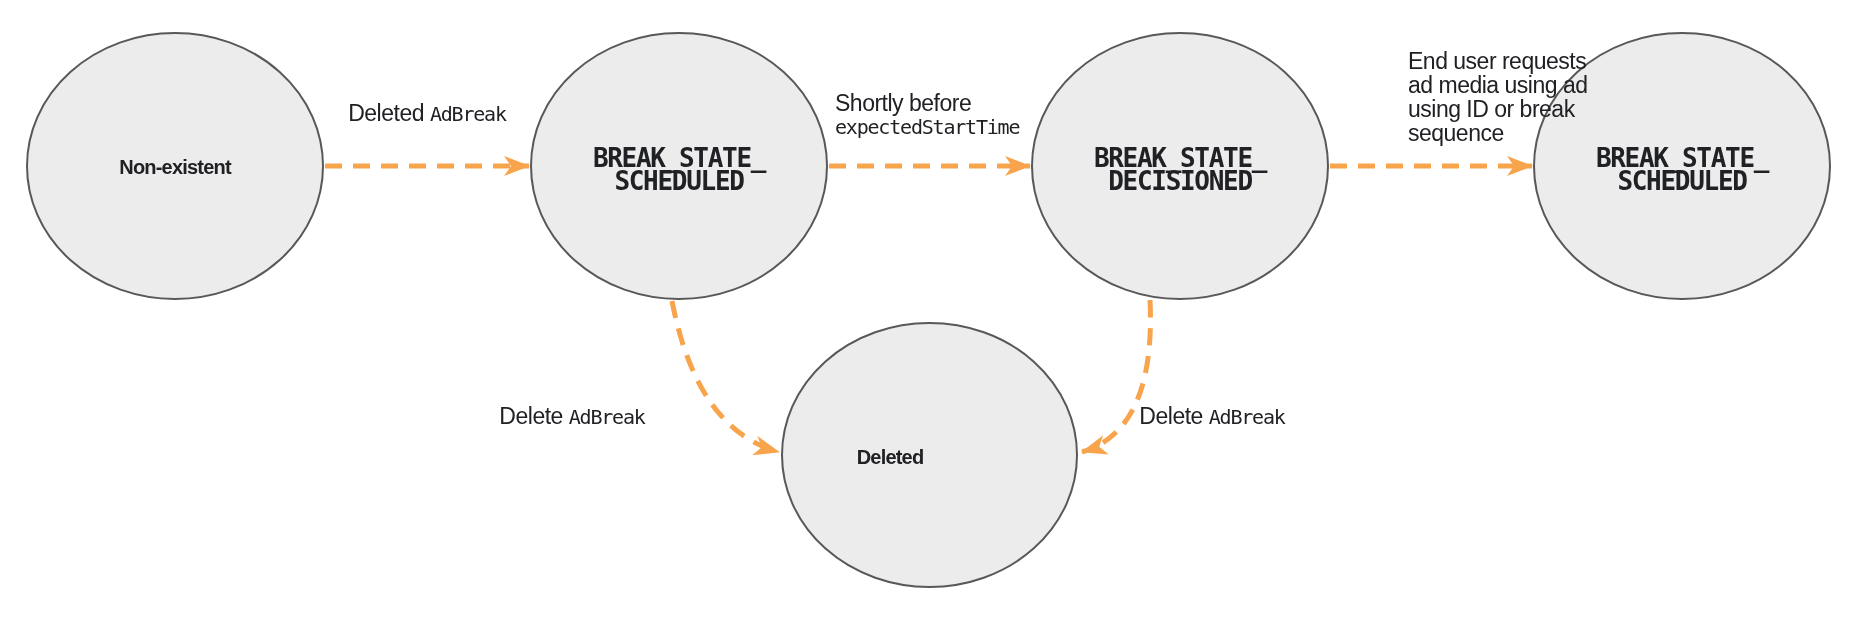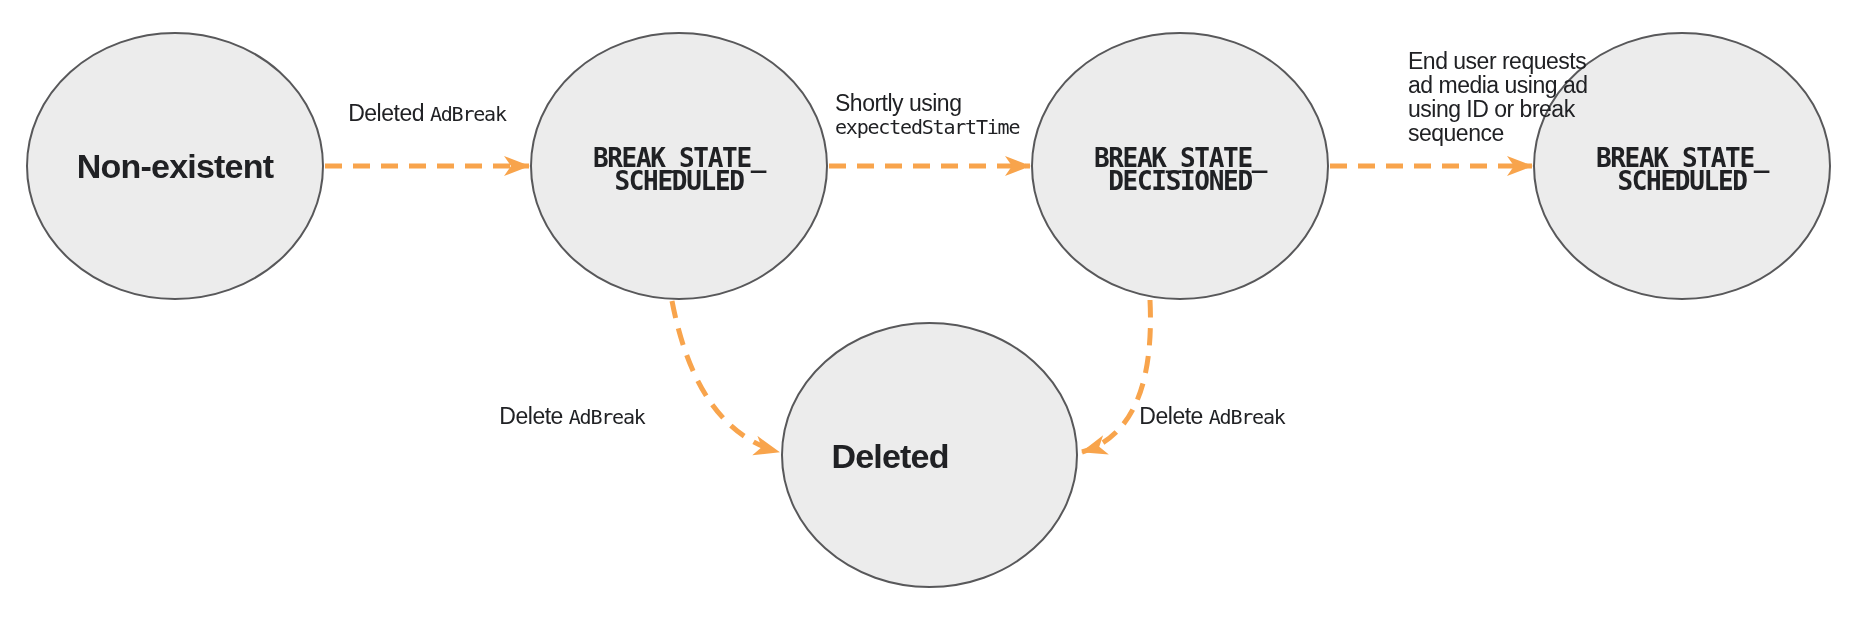--- a/index.html
+++ b/index.html
@@ -13,21 +13,21 @@
   }
   .stage svg{position:absolute;left:0;top:0;}
   .lbl{position:absolute;white-space:nowrap;line-height:24px;}
   .plain{font-size:23px;letter-spacing:-0.5px;color:#202124;}
   .code{font-family:"DejaVu Sans Mono", monospace;font-size:20px;letter-spacing:-1.2px;color:#202124;}
   .multiline span{display:block;}
   .node-label{
     position:absolute;transform:translate(-50%,-50%);
     text-align:center;font-weight:bold;
   }
-  .node-label.plainname{font-size:34px;letter-spacing:-0.8px;line-height:1.05;}
+  .node-label.plainname{font-size:20px;letter-spacing:-0.8px;line-height:1.05;}
   .node-label.codename{
     font-family:"DejaVu Sans Mono", monospace;
     font-size:26px;letter-spacing:-1.3px;line-height:23px;
   }
   .node-label.codename span{display:block;}
   .centered{transform:translateX(-50%);text-align:center;}
 </style>
 </head>
 <body>
 
@@ -70,21 +70,21 @@
     <span>SCHEDULED</span>
   </div>
 
   <div class="node-label plainname" style="left:890px;top:457px;">Deleted</div>
 
   <div class="lbl centered" style="left:427px;top:101px;">
     <span class="plain">Deleted </span><span class="code">AdBreak</span>
   </div>
 
   <div class="lbl multiline" style="left:835px;top:91px;">
-    <span class="plain">Shortly using</span>
+    <span class="plain">Shortly before</span>
     <span class="code">expectedStartTime</span>
   </div>
 
   <div class="lbl multiline" style="left:1408px;top:49px;">
     <span class="plain">End user requests</span>
     <span class="plain">ad media using ad</span>
     <span class="plain">using ID or break</span>
     <span class="plain">sequence</span>
   </div>
 

